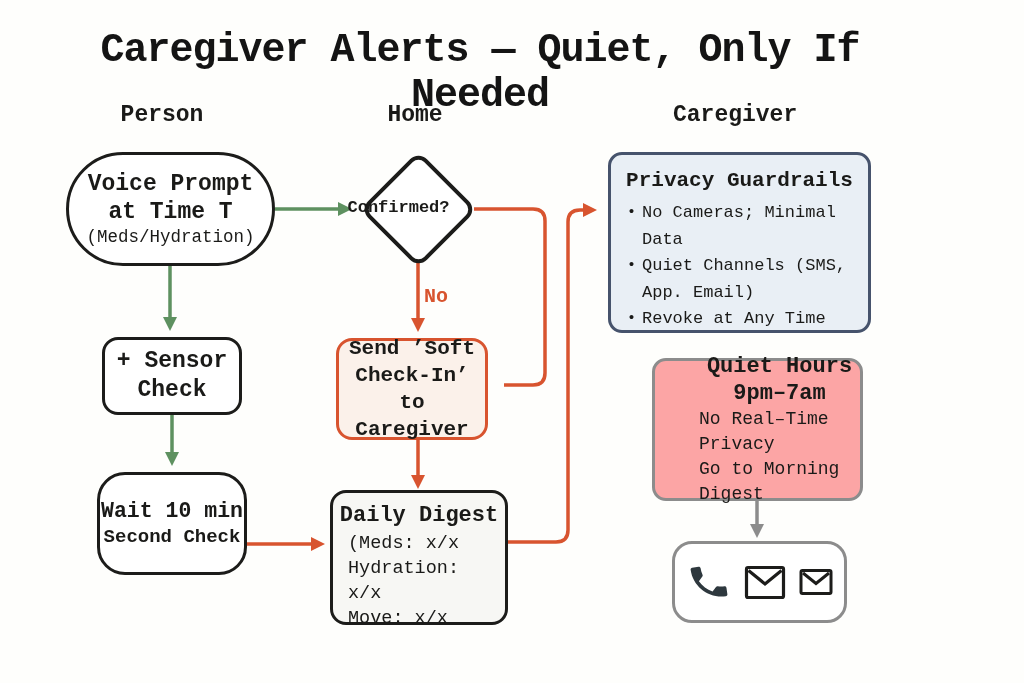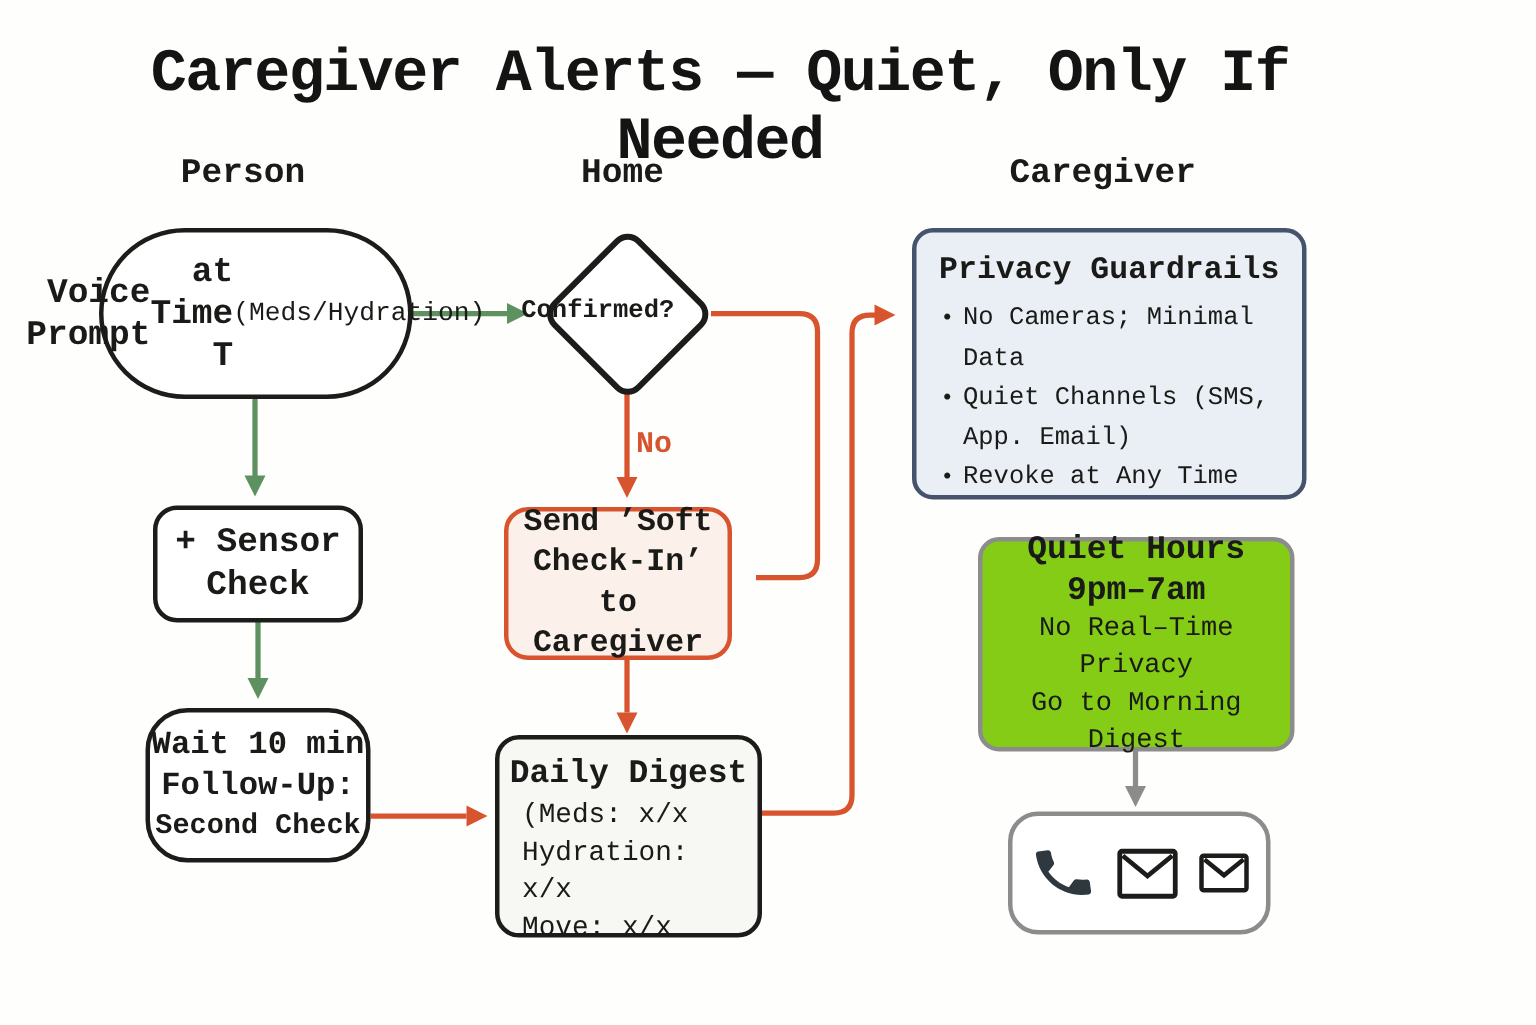--- a/index.html
+++ b/index.html
@@ -15,22 +15,22 @@
     left:60px;top:28px;width:840px;text-align:center;
     font-size:40px;font-weight:700;letter-spacing:-1px;color:#141414;z-index:2;
   }
   .col-header{top:102px;text-align:center;font-size:23px;font-weight:700;z-index:2;}
   .hd-person{left:102px;width:120px;}
   .hd-home{left:355px;width:120px;}
   .hd-caregiver{left:673px;width:120px;}
 
   .oval{
     left:66px;top:152px;width:209px;height:114px;border:3.5px solid #1C1C1A;
-    border-radius:57px;display:flex;flex-direction:row;align-items:center;justify-content:center;
-    text-align:right;
+    border-radius:57px;display:flex;flex-direction:column;align-items:center;justify-content:center;
+    text-align:left;
   }
   .oval .b{font-size:23px;font-weight:700;line-height:28px;}
   .oval .s{font-size:17.5px;font-weight:500;line-height:23px;}
 
   .diamond{
     left:377px;top:168px;width:83px;height:83px;border:4px solid #1C1C1A;border-radius:12px;
     transform:rotate(45deg);
   }
   .diamond-label{
     left:332px;top:198px;width:133px;text-align:center;font-size:17px;font-weight:600;z-index:3;
@@ -66,22 +66,22 @@
     left:608px;top:152px;width:263px;height:181px;border:3px solid #46536C;border-radius:14px;
     background:#E9EFF5;padding-top:13px;
   }
   .privacy .t{text-align:center;font-size:21px;font-weight:700;line-height:26px;margin-bottom:6px;}
   .privacy ul{margin:0;padding:0 10px 0 16px;list-style:none;}
   .privacy li{display:flex;font-size:17px;font-weight:500;line-height:26.5px;}
   .privacy .dot{width:15px;flex:0 0 15px;font-size:15px;}
 
   .quiet{
     left:652px;top:358px;width:211px;height:143px;border:3px solid #8C8C8C;border-radius:14px;
-    background:#84cc16;display:flex;flex-direction:column;align-items:center;justify-content:center;
-    text-align:center;
+    background:#fca5a5;display:flex;flex-direction:column;align-items:center;justify-content:center;
+    padding-left:44px;
   }
   .quiet .b{font-size:22px;font-weight:700;line-height:27px;}
   .quiet .s{font-size:18px;font-weight:500;line-height:25px;}
   .quiet .gap{height:5px;}
 
   .channels{
     left:672px;top:541px;width:175px;height:82px;border:3px solid #8C8C8C;border-radius:20px;
     display:flex;align-items:center;justify-content:center;gap:13px;
   }
 </style>
@@ -136,21 +136,20 @@
     <div class="s">(Meds/Hydration)</div>
   </div>
 
   <div class="node sensor">
     <div>+ Sensor</div>
     <div>Check</div>
   </div>
 
   <div class="node wait">
     <div class="b">Wait 10 min</div>
-    <div class="b">Follow-Up:</div>
     <div class="s">Second Check</div>
   </div>
 
   <div class="node diamond"></div>
   <div class="abs diamond-label">Confirmed?</div>
   <div class="abs no-label">No</div>
 
   <div class="node send">
     <div>Send ’Soft</div>
     <div>Check-In’ to</div>

